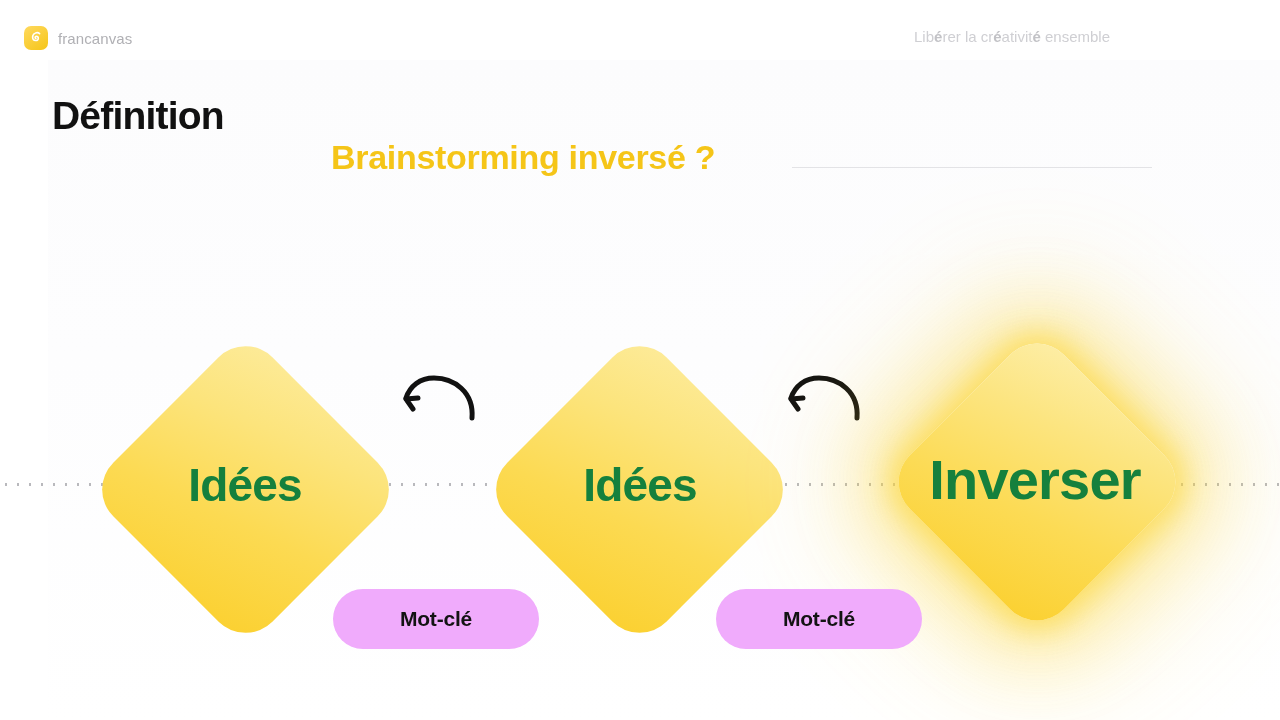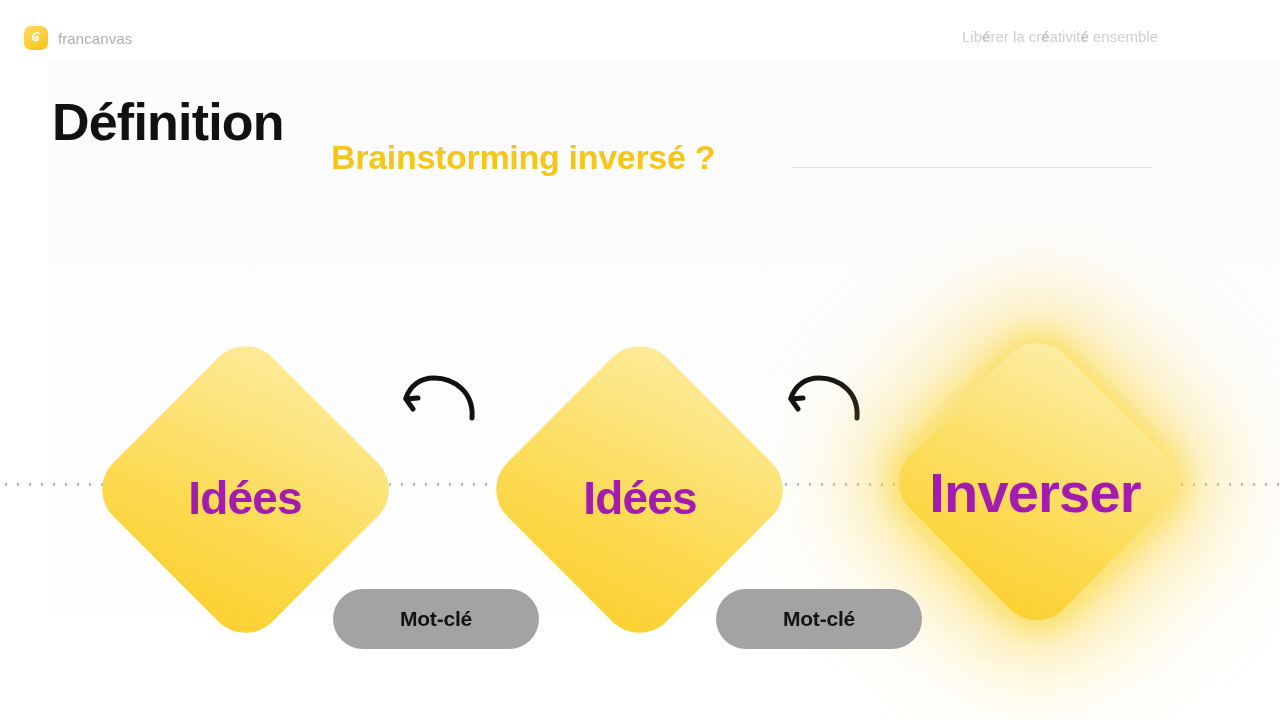--- a/index.html
+++ b/index.html
@@ -30,21 +30,20 @@
     pointer-events: none;
   }
 
   
   .header {
     position: absolute;
     left: 0;
     top: 0;
     width: 1144px;
     height: 60px;
-    padding-left: 48px;
   }
   .brand {
     position: absolute;
     left: 24px;
     top: 26px;
     display: flex;
     align-items: center;
     gap: 10px;
   }
   .brand-logo {
@@ -75,21 +74,21 @@
   .tagline b {
     font-weight: 700;
     color: #c2c2c6;
   }
 
   
   .title-main {
     position: absolute;
     left: 52px;
     top: 96px;
-    font-size: 52px;
+    font-size: 39px;
     font-weight: 700;
     color: #111111;
     letter-spacing: -0.8px;
     line-height: 1;
     white-space: nowrap;
   }
   .title-sub {
     position: absolute;
     left: 291px;
     top: 140px;
@@ -137,25 +136,24 @@
       0 0 70px 34px rgba(252, 214, 53, 0.38),
       0 0 130px 60px rgba(252, 214, 53, 0.20);
   }
   .diamond-label {
     position: absolute;
     display: flex;
     align-items: center;
     justify-content: center;
     font-size: 46px;
     font-weight: 700;
-    color: #a21caf;
+    color: #15803d;
     letter-spacing: -0.8px;
     white-space: nowrap;
     pointer-events: none;
-    margin-top: 13px;
   }
 
   
   #node-1 .diamond { left: 133px; top: 377px; width: 225px; height: 225px; }
   #node-1 .diamond-label { left: 90px; top: 460px; width: 310px; height: 50px; }
   
   #node-2 .diamond { left: 527px; top: 377px; width: 225px; height: 225px; }
   #node-2 .diamond-label { left: 485px; top: 460px; width: 310px; height: 50px; }
   
   #node-3 .diamond { left: 928px; top: 373px; width: 218px; height: 218px; }
@@ -172,21 +170,21 @@
   .arrow svg { display: block; overflow: visible; }
 
   
   .pill {
     position: absolute;
     display: flex;
     align-items: center;
     justify-content: center;
     height: 60px;
     border-radius: 30px;
-    background: #a3a3a3;
+    background: #f0abfc;
     font-size: 21px;
     font-weight: 600;
     color: #131313;
     letter-spacing: -0.2px;
     white-space: nowrap;
   }
   #pill-1 { left: 333px; top: 589px; width: 206px; }
   #pill-2 { left: 716px; top: 589px; width: 206px; }
 </style>
 </head>

